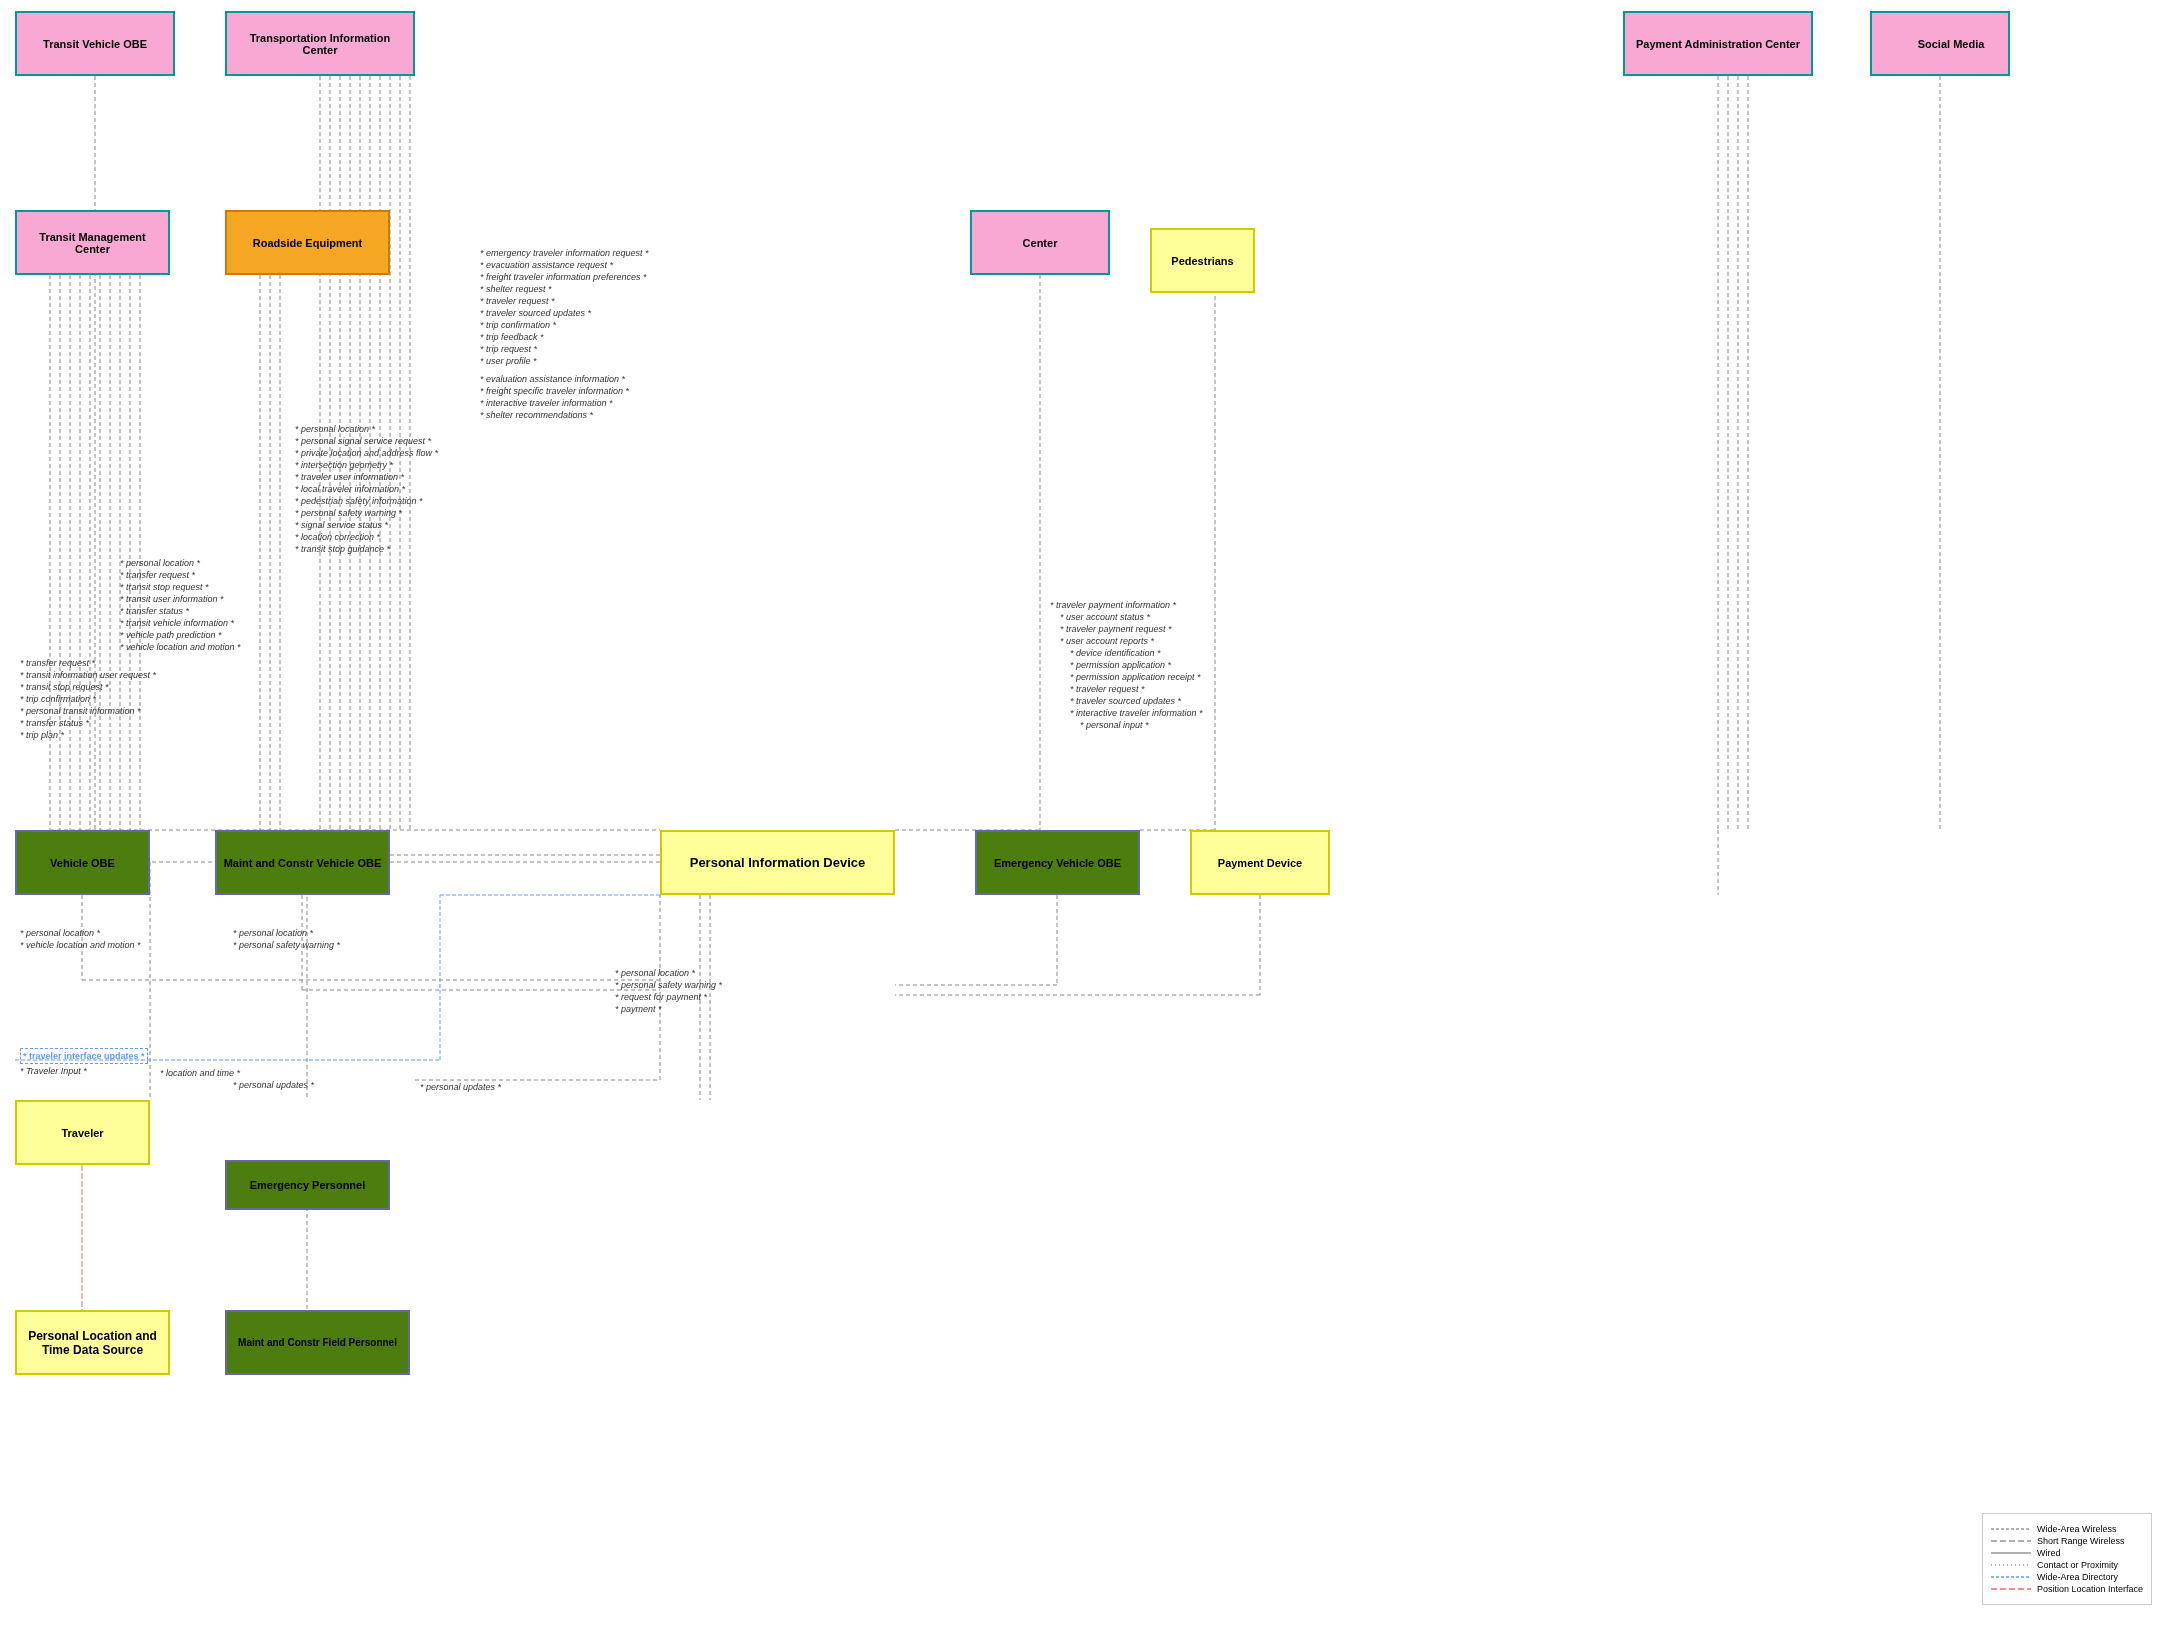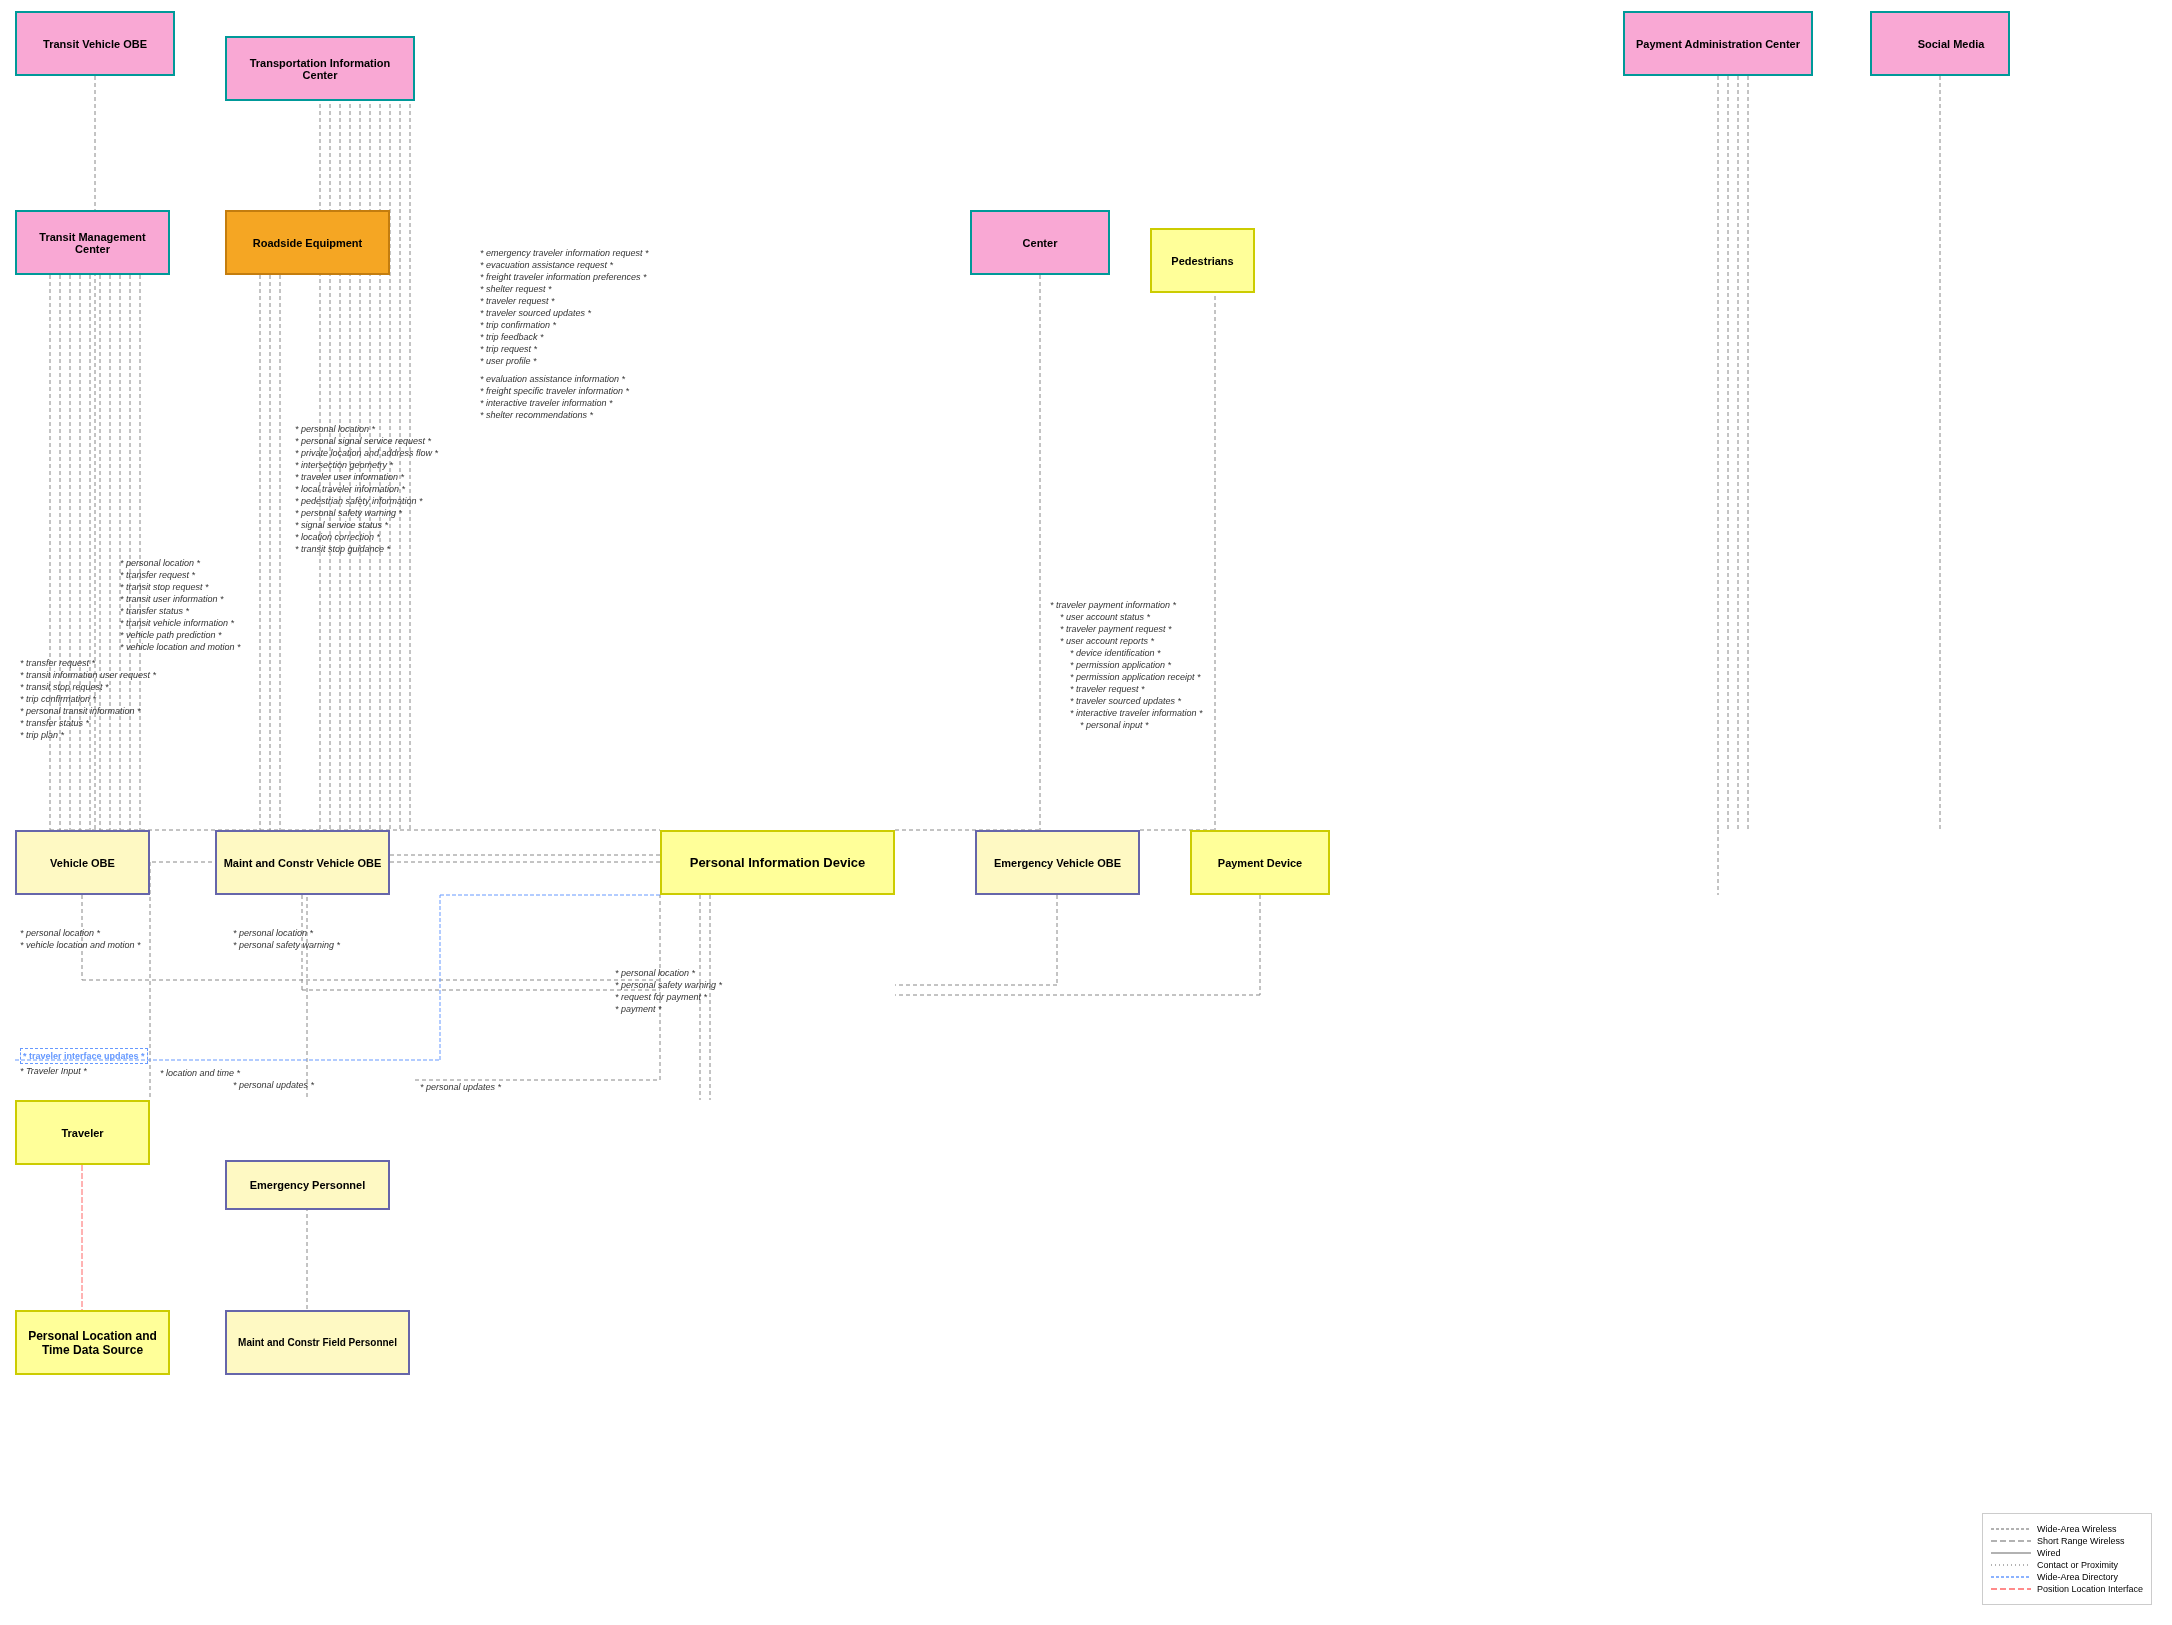--- a/index.html
+++ b/index.html
@@ -33,21 +33,21 @@
       background: #f9a8d4;
       border-color: #009999;
       color: black;
     }
     .node-orange {
       background: #F5A623;
       border-color: #C47D0E;
       color: black;
     }
     .node-blue {
-      background: #fef9c3;
+      background: #4d7c0f;
       border-color: #6666AA;
       color: black;
     }
     .node-yellow {
       background: #FFFF99;
       border-color: #CCCC00;
       color: black;
     }
     .label-text {
       font-size: 9px;
@@ -167,21 +167,21 @@
 
     <line x1="415" y1="1080" x2="660" y2="1080" stroke="#888" stroke-width="1" stroke-dasharray="4,3"></line>
     <line x1="660" y1="1080" x2="660" y2="895" stroke="#888" stroke-width="1" stroke-dasharray="4,3"></line>
 
   </svg>
 
   <div class="node node-cyan" style="left:15px; top:11px; width:160px; height:65px;">
     <span>Transit Vehicle OBE</span>
   </div>
 
-  <div class="node node-cyan" style="left:225px; top:11px; width:190px; height:65px;margin-top:25px;">
+  <div class="node node-cyan" style="left:225px; top:11px; width:190px; height:65px;">
     <span>Transportation Information Center</span>
   </div>
 
   <div class="node node-cyan" style="left:1623px; top:11px; width:190px; height:65px;">
     <span>Payment Administration Center</span>
   </div>
 
   <div class="node node-cyan" style="left:1870px; top:11px; width:140px; height:65px;padding-left:28px;">
     <span>Social Media</span>
   </div>

